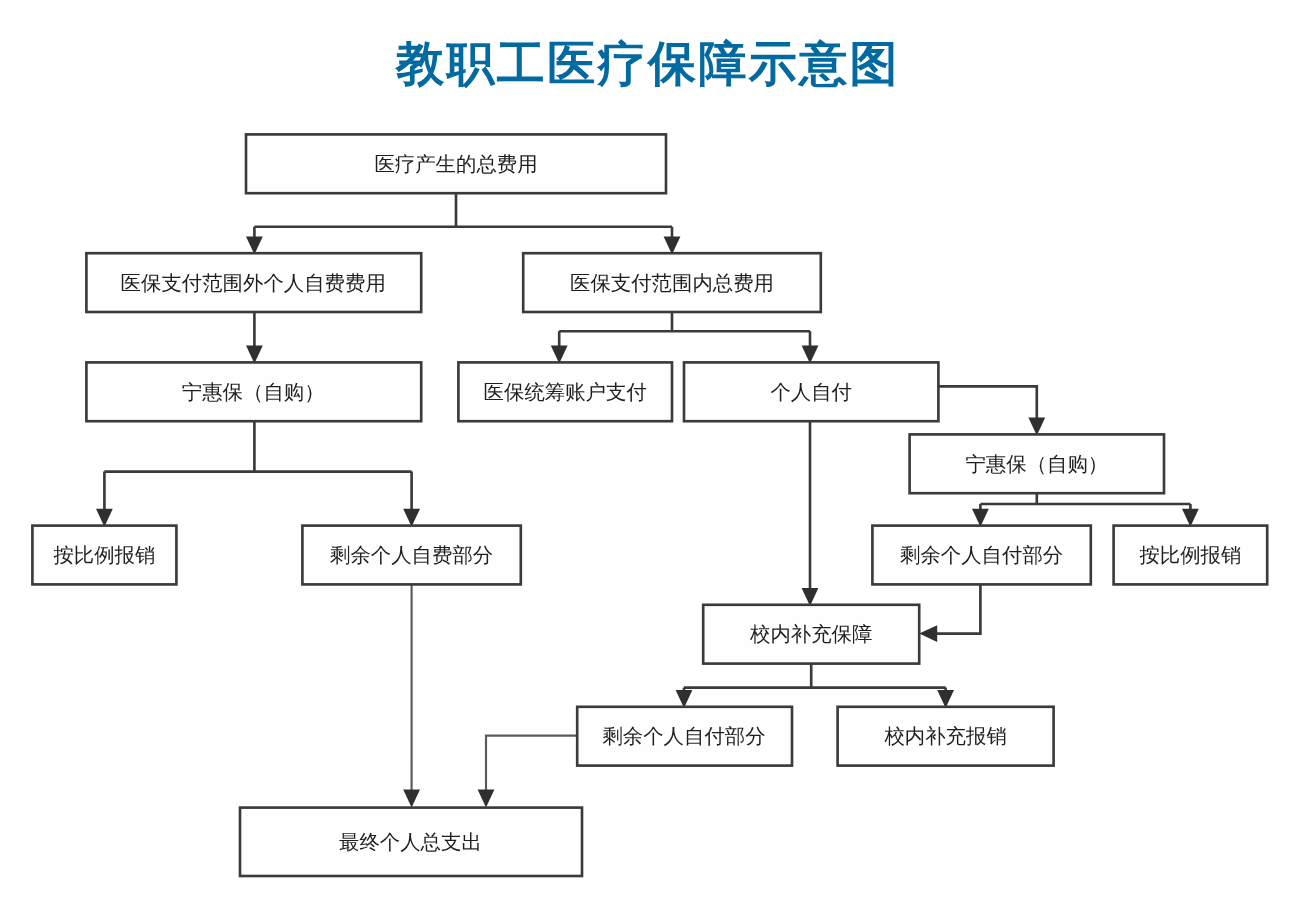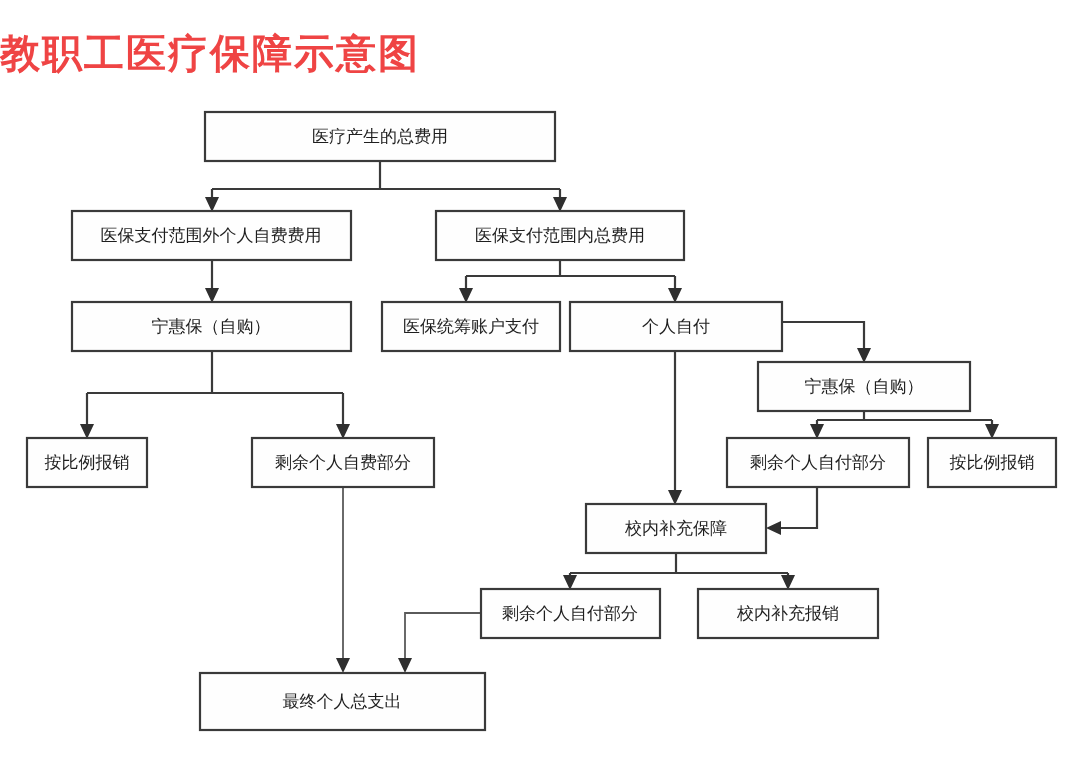--- a/index.html
+++ b/index.html
@@ -17,24 +17,25 @@
     position: relative;
     width: 1080px;
     height: 763px;
     background: #ffffff;
   }
   #diagram-title {
     position: absolute;
     left: 0;
     top: 26px;
     width: 1080px;
+    text-align: center;
     font-size: 40px;
     font-weight: bold;
     letter-spacing: 2px;
-    color: #ef4444;
+    color: #0369a1;
     font-family: "Liberation Sans", "DejaVu Sans", sans-serif;
   }
   svg#flow {
     position: absolute;
     left: 0;
     top: 0;
   }
   .node-rect {
     fill: #fefefe;
     stroke: #3a3a3a;

